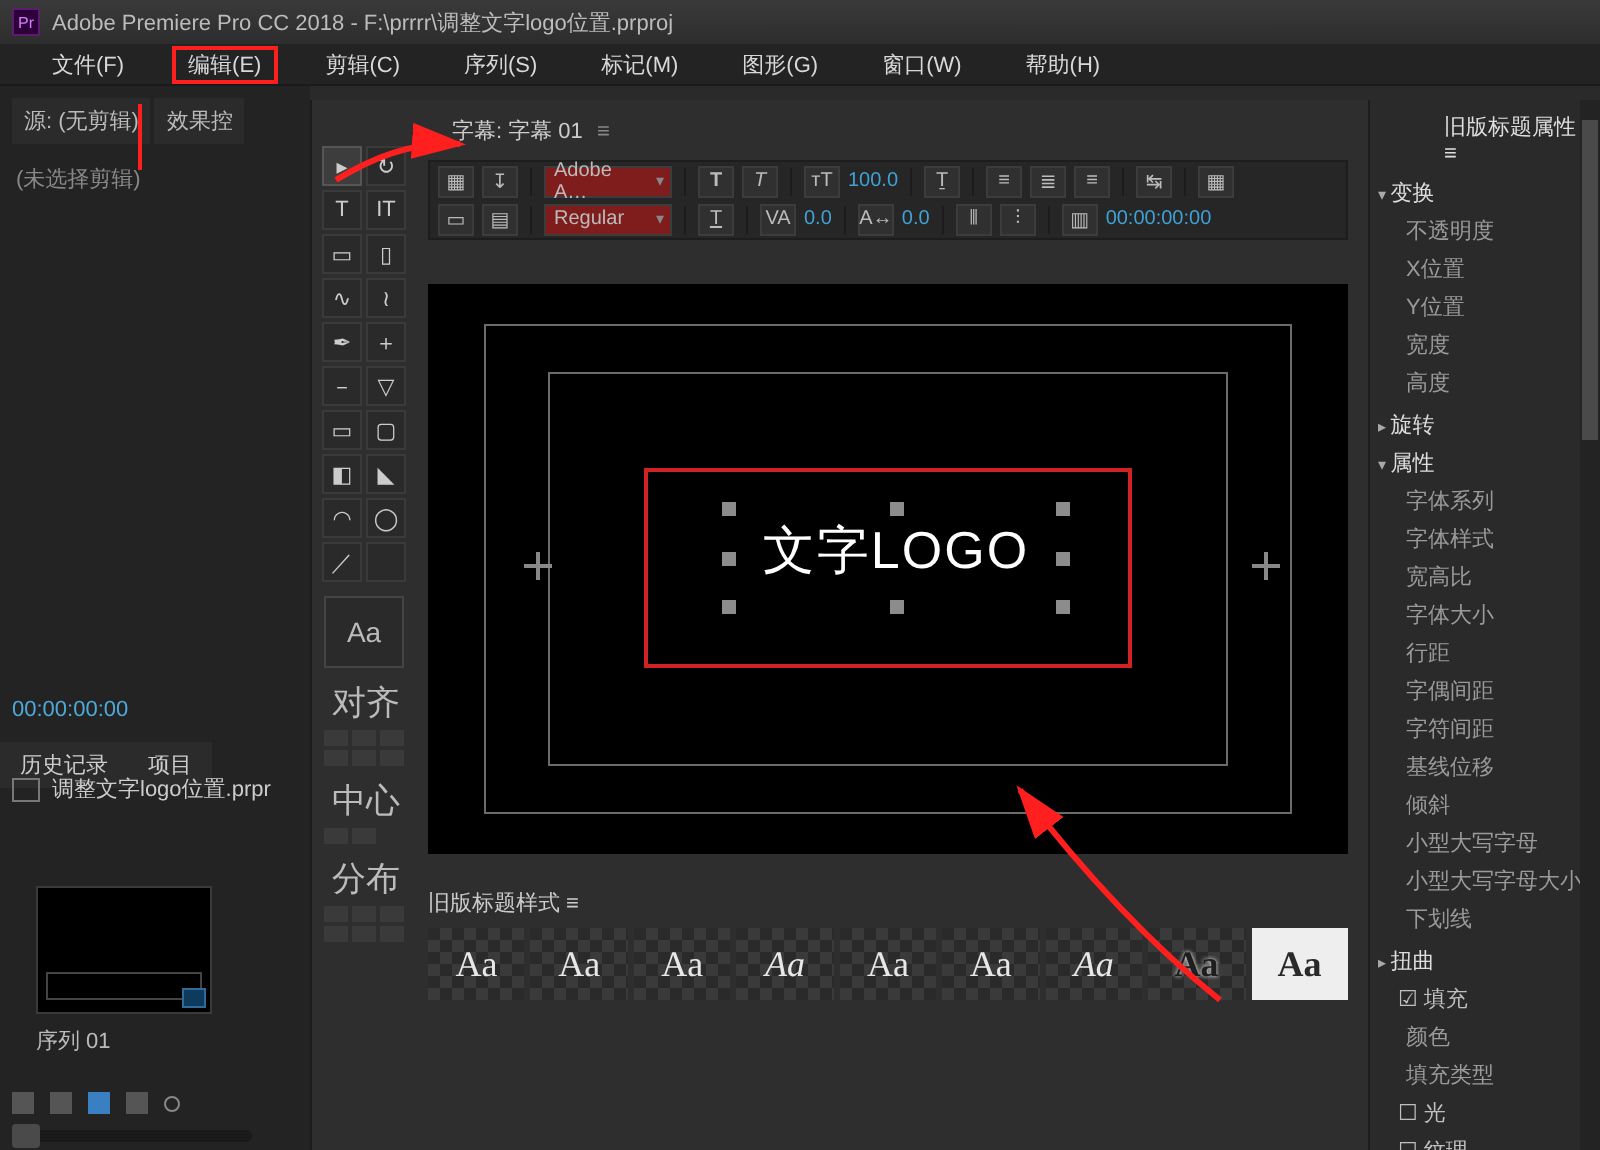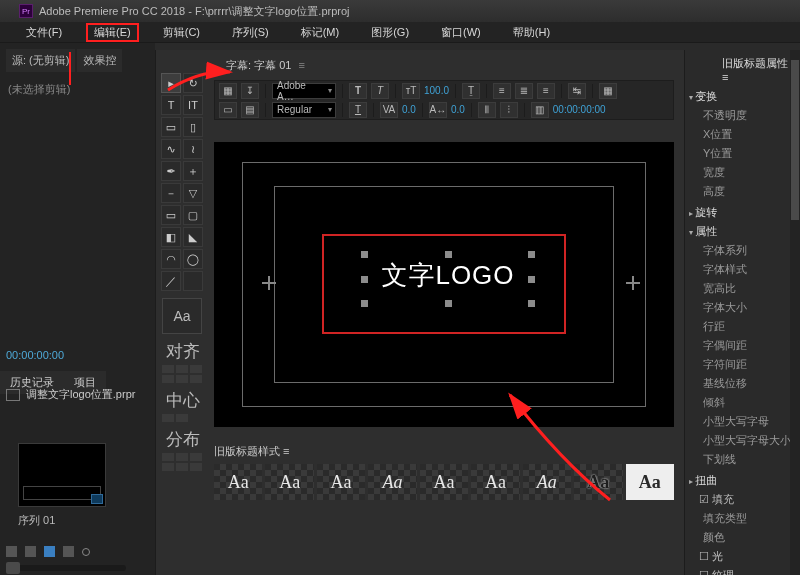--- a/index.html
+++ b/index.html
@@ -1,19 +1,19 @@
 <!DOCTYPE html>
 <html><head>
 <meta charset="utf-8">
 <style>
   
   *{box-sizing:border-box;margin:0;padding:0;font-family:"Microsoft YaHei",Arial,sans-serif;}
   body{background:#2a2a2a;color:#d0d0d0;width:800px;height:575px;overflow:hidden;font-size:11px;position:relative;}
   
-  .titlebar{height:22px;background:linear-gradient(#3a3a3a,#2d2d2d);display:flex;align-items:center;padding:0 19px;color:#bcbcbc;}
+  .titlebar{height:22px;background:linear-gradient(#3a3a3a,#2d2d2d);display:flex;align-items:center;padding:0 6px;color:#bcbcbc;}
   .titlebar .appicon{width:14px;height:14px;background:#2d003b;border:1px solid #5a1f6c;display:flex;align-items:center;justify-content:center;color:#d67cff;font-size:8px;margin-right:6px;}
   .menubar{height:21px;background:#232323;display:flex;align-items:center;padding:0 2px;border-bottom:1px solid #1a1a1a;}
   .menubar .item{padding:2px 8px;color:#d8d8d8;cursor:default;margin-left:16px;}
   .menubar .item.hl{border:2px solid #ff1f1f;padding:0 6px;}
   
   .leftcol{position:absolute;left:0;top:43px;width:155px;height:532px;background:#232323;}
   .source-tabs{display:flex;gap:2px;padding:6px 6px 0 6px;font-size:11px;color:#bbb;}
   .src-tab{padding:4px 6px;background:#2b2b2b;}
   .noclip{padding:10px 8px;color:#888;}
   .tc{position:absolute;left:6px;top:306px;color:#4ea9d8;font-size:11px;}
@@ -43,21 +43,21 @@
   .minigrid{display:grid;grid-template-columns:repeat(3,12px);gap:2px;margin:2px;}
   .minigrid .c{width:12px;height:8px;background:#3a3a3a;}
   
   .paneltab{position:absolute;left:70px;top:8px;color:#ccc;}
   .paneltab .x{margin-left:4px;color:#888;}
   
   .optbar{position:absolute;left:58px;top:30px;width:460px;height:40px;background:#262626;border:1px solid #1d1d1d;display:flex;flex-direction:column;}
   .optrow{display:flex;align-items:center;height:20px;gap:4px;padding:0 4px;}
   .optrow .btn{width:18px;height:16px;background:#303030;border:1px solid #3c3c3c;color:#bbb;display:flex;align-items:center;justify-content:center;font-size:10px;}
   .optrow .sep{width:1px;height:14px;background:#1c1c1c;margin:0 2px;}
-  .optrow .dd{height:16px;background:#000000;border:1px solid #3c3c3c;color:#bbb;padding:0 14px 0 4px;font-size:10px;display:flex;align-items:center;position:relative;}
+  .optrow .dd{height:16px;background:#7f1d1d;border:1px solid #3c3c3c;color:#bbb;padding:0 14px 0 4px;font-size:10px;display:flex;align-items:center;position:relative;}
   .optrow .dd::after{content:"▾";position:absolute;right:3px;color:#888;font-size:8px;}
   .optrow .val{color:#3fa2d6;font-size:10px;}
   .optrow .tc{position:static;color:#3fa2d6;font-size:10px;}
   
   .canvas{position:absolute;left:58px;top:92px;width:460px;height:285px;background:#000;}
   .safe1{position:absolute;left:28px;top:20px;right:28px;bottom:20px;border:1px solid #6b6b6b;}
   .safe2{position:absolute;left:60px;top:44px;right:60px;bottom:44px;border:1px solid #6b6b6b;}
   .selbox{position:absolute;left:108px;top:92px;width:244px;height:100px;border:2px solid #d02424;}
   .bbox{position:absolute;left:150px;top:112px;width:168px;height:50px;}
   .bbox .h{position:absolute;width:7px;height:7px;background:#8c8c8c;}
@@ -322,22 +322,22 @@
     <div class="it">行距</div>
     <div class="it">字偶间距</div>
     <div class="it">字符间距</div>
     <div class="it">基线位移</div>
     <div class="it">倾斜</div>
     <div class="it">小型大写字母</div>
     <div class="it">小型大写字母大小</div>
     <div class="it">下划线</div>
     <div class="grp r">扭曲</div>
     <div class="chk on">填充</div>
+    <div class="it">颜色</div>
     <div class="it">填充类型</div>
-    <div class="it">颜色</div>
     <div class="chk">光</div>
     <div class="chk">纹理</div>
     <div class="vscroll">
         <div class="thumb"></div>
       </div>
   </div>
 </div>
 
 <svg class="anno" width="800" height="575">
   <defs>

